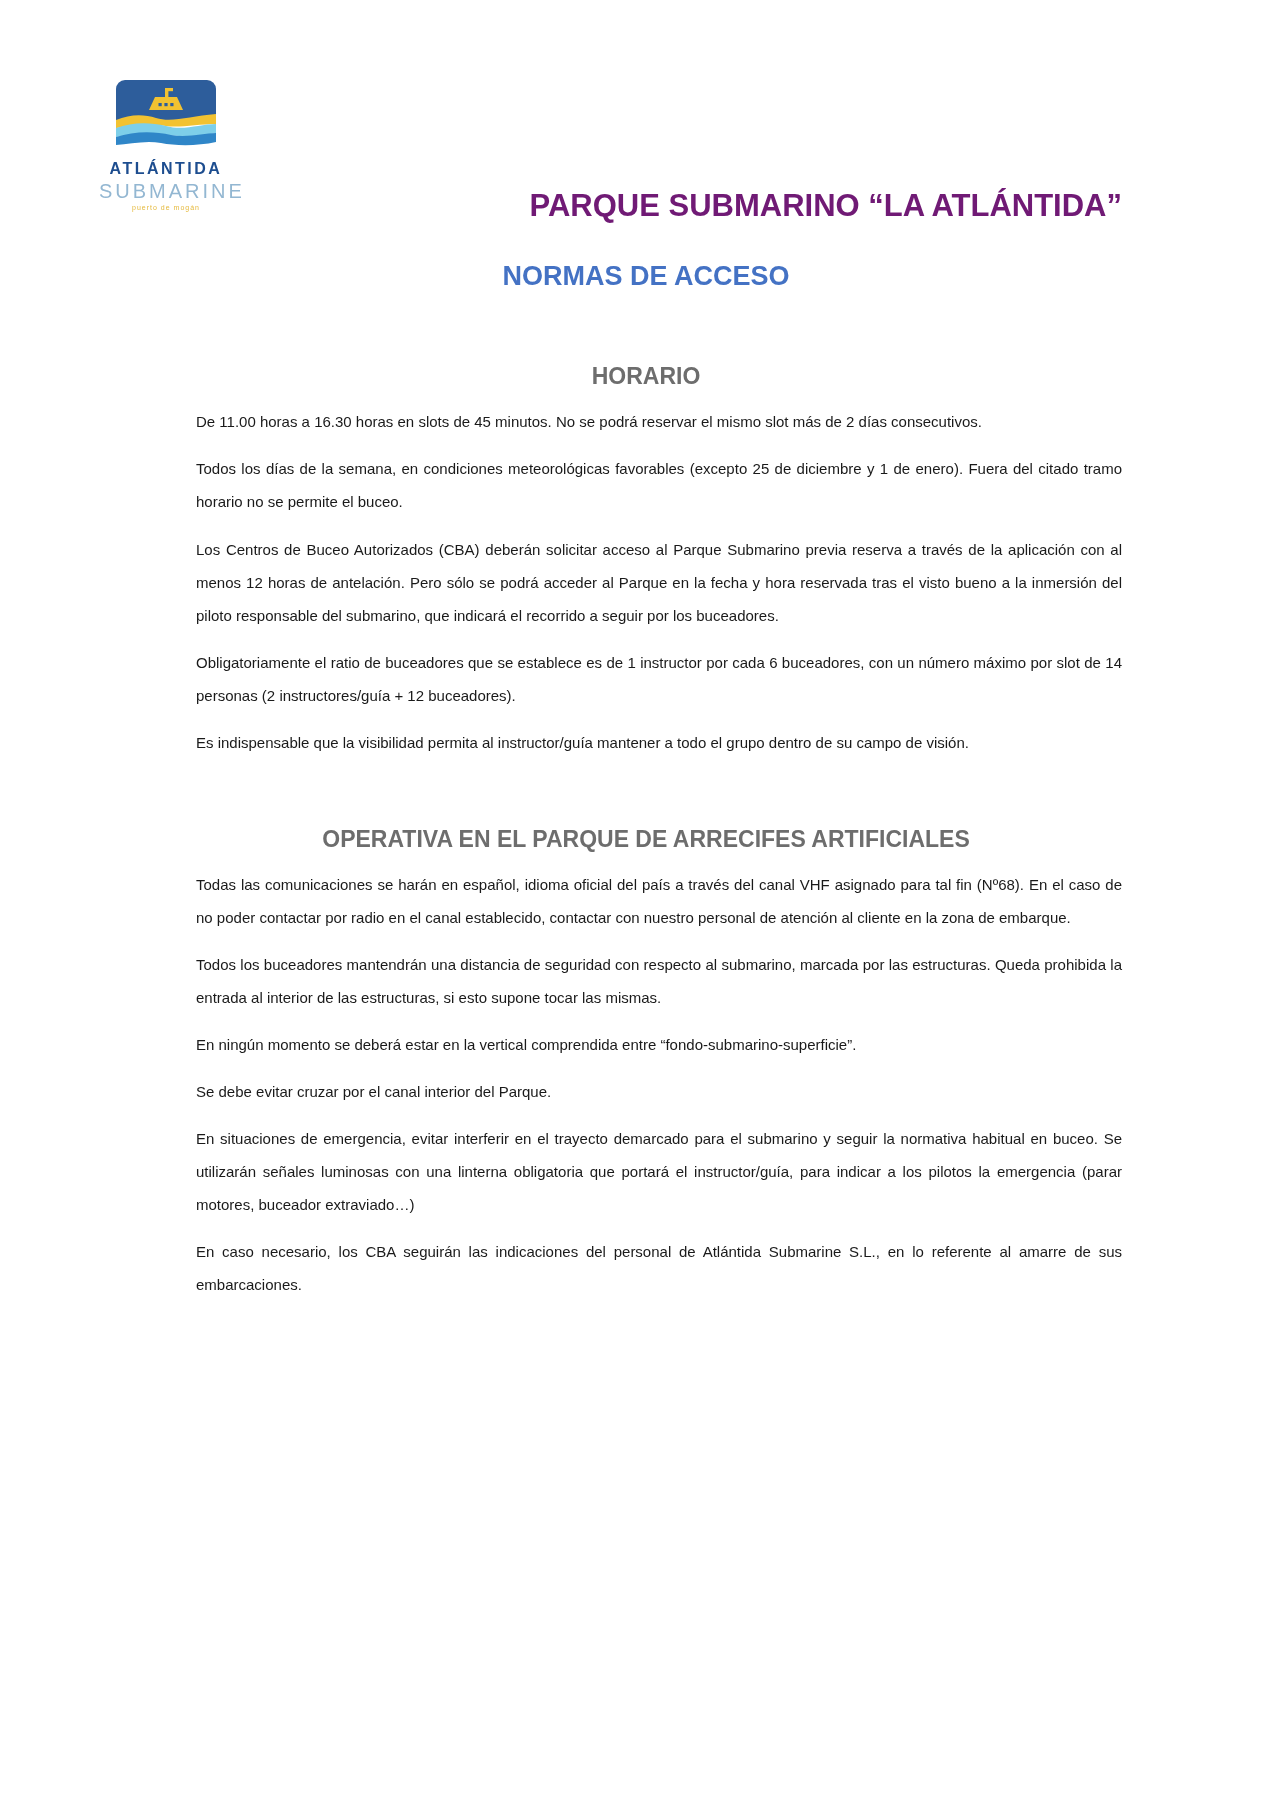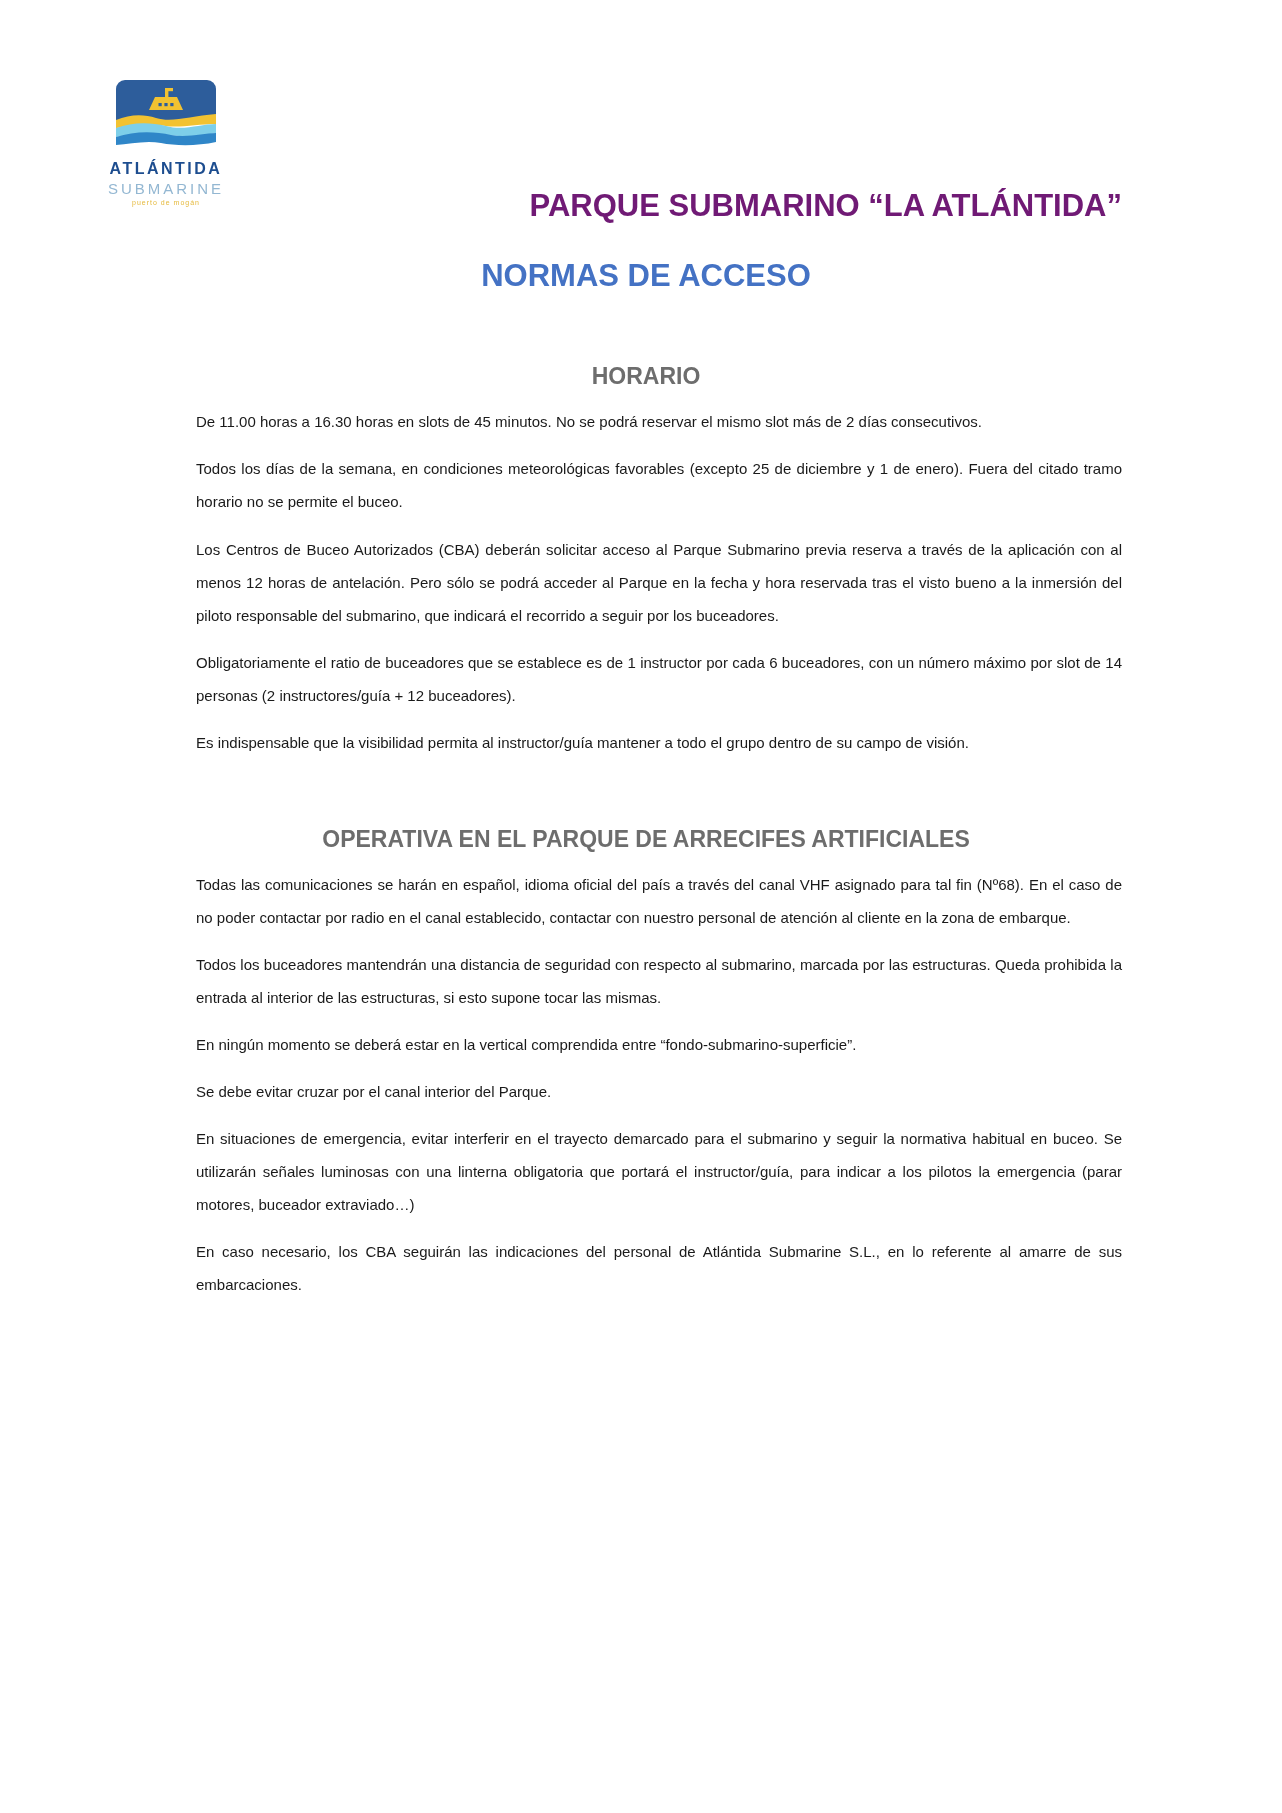--- a/index.html
+++ b/index.html
@@ -18,40 +18,40 @@
     text-align:center;line-height:1;
   }
   .logo svg{display:block;margin:0 auto;}
   .brand{
     margin-top:7px;
     font-size:16px;font-weight:bold;letter-spacing:2.5px;
     color:#1d4d8f;
   }
   .brand-sub{
     margin-top:4px;
-    font-size:15px;font-weight:normal;letter-spacing:3px;
+    font-size:20px;font-weight:normal;letter-spacing:3px;
     color:#93b7d2;
   }
   .brand-tag{
     margin-top:3px;
     font-size:7px;letter-spacing:1px;
     color:#e5b93c;
   }
   
   .doc-title{
     margin:186px 160px 0 170px;
     text-align:right;
     font-size:31px;font-weight:bold;
     color:#701a75;
     line-height:40px;
   }
   .doc-subtitle{
     margin:30px 160px 0 170px;
     text-align:center;
-    font-size:31px;font-weight:bold;
+    font-size:27px;font-weight:bold;
     color:#4472c4;
     line-height:40px;
   }
   
   main{display:block;padding:0 160px 0 170px;}
   h2.section{
     margin:0;
     font-size:23px;font-weight:bold;
     color:#6d6d6d;
     line-height:28px;

